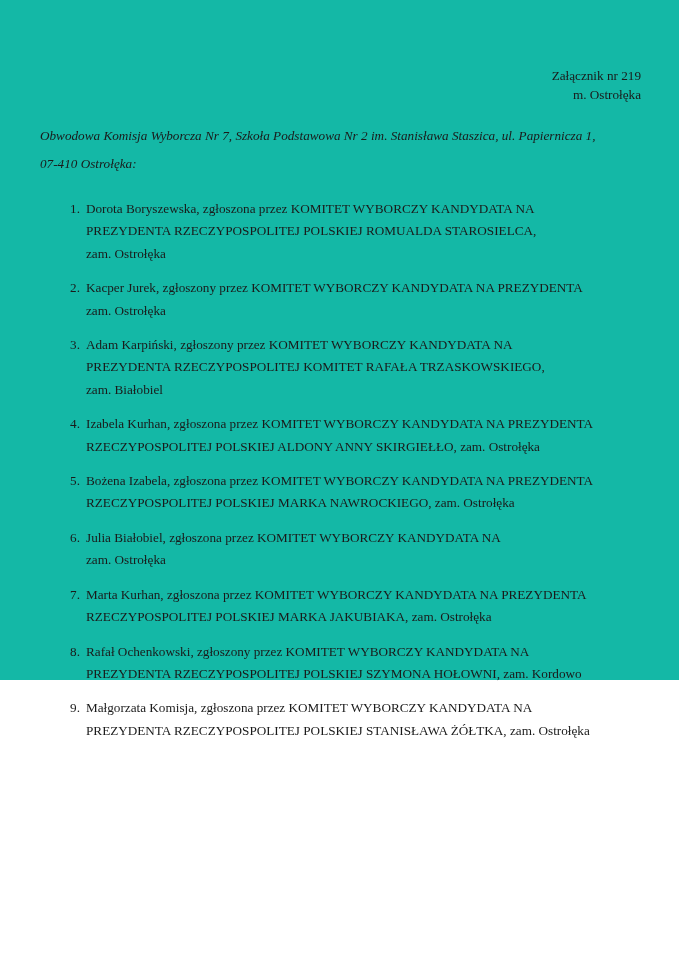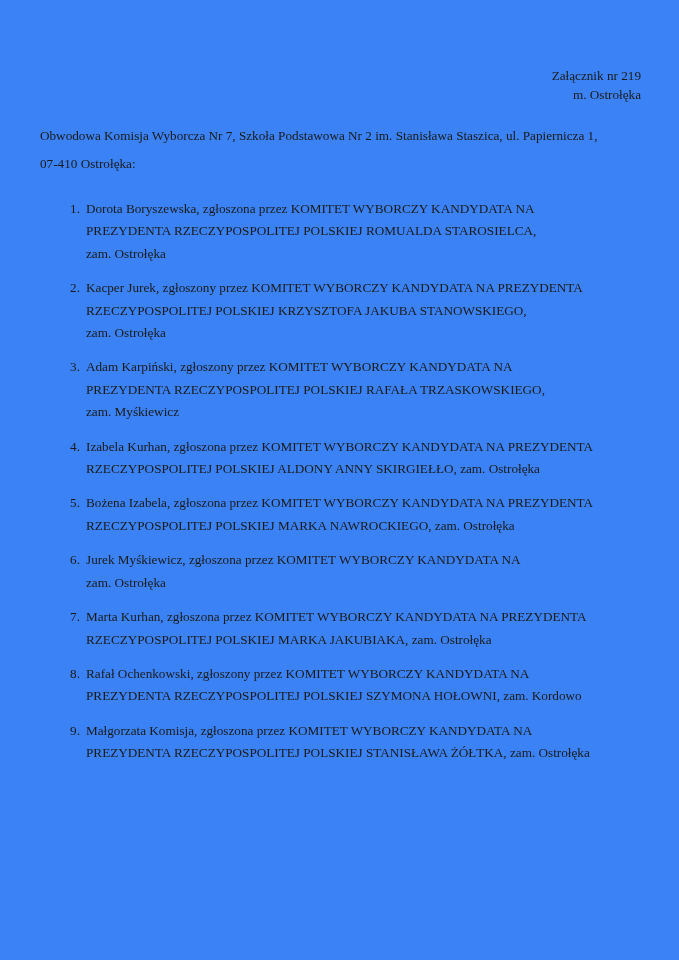--- a/index.html
+++ b/index.html
@@ -13,23 +13,23 @@
     height: 960px;
     font-family: "Liberation Serif", "DejaVu Serif", serif;
     color: #1a1a1a;
     -webkit-font-smoothing: antialiased;
     overflow: hidden;
   }
 
   .page {
     position: relative;
     width: 679px;
-    height: 960px;
+    height: 680px;
     box-sizing: border-box;
-    background: #3b82f6;
+    background: #14b8a6;
     padding-left: 43px;
   }
 
   
   .doc-header {
     position: absolute;
     top: 66px;
     right: 38px;
     text-align: right;
     line-height: 19px;
@@ -45,20 +45,21 @@
     position: absolute;
     top: 122px;
     left: 40px;
     width: 592px;
     font-size: 13.2px;
     line-height: 28px;
   }
   .intro .intro-line {
     display: block;
     white-space: nowrap;
+    font-style: italic;
   }
 
   
   .candidate-list {
     position: absolute;
     top: 198px;
     left: 40px;
     width: 600px;
     margin: 0;
     padding: 0;
@@ -111,50 +112,49 @@
         <span class="item-text">
           <span class="line"><span class="cand-name">Dorota Boryszewska</span><span>, zgłoszona przez KOMITET WYBORCZY KANDYDATA NA</span></span>
           <span class="line">PREZYDENTA RZECZYPOSPOLITEJ POLSKIEJ ROMUALDA STAROSIELCA,</span>
           <span class="line">zam. Ostrołęka</span>
         </span>
       </li>
       <li class="candidate-item">
         <span class="item-number">2.</span>
         <span class="item-text">
           <span class="line"><span class="cand-name">Kacper Jurek</span><span>, zgłoszony przez KOMITET WYBORCZY KANDYDATA NA PREZYDENTA</span></span>
-          <span class="line">RZECZYPOSPOLITEJ POLSKIEJ KRZYSZTOFA JAKUBA STANOWSKIEGO,</span>
           <span class="line">zam. Ostrołęka</span>
         </span>
       </li>
       <li class="candidate-item">
         <span class="item-number">3.</span>
         <span class="item-text">
           <span class="line"><span class="cand-name">Adam Karpiński</span><span>, zgłoszony przez KOMITET WYBORCZY KANDYDATA NA</span></span>
-          <span class="line">PREZYDENTA RZECZYPOSPOLITEJ POLSKIEJ RAFAŁA TRZASKOWSKIEGO,</span>
-          <span class="line">zam. Myśkiewicz</span>
+          <span class="line">PREZYDENTA RZECZYPOSPOLITEJ KOMITET RAFAŁA TRZASKOWSKIEGO,</span>
+          <span class="line">zam. Białobiel</span>
         </span>
       </li>
       <li class="candidate-item">
         <span class="item-number">4.</span>
         <span class="item-text">
           <span class="line"><span class="cand-name">Izabela Kurhan</span><span>, zgłoszona przez KOMITET WYBORCZY KANDYDATA NA PREZYDENTA</span></span>
           <span class="line">RZECZYPOSPOLITEJ POLSKIEJ ALDONY ANNY SKIRGIEŁŁO, zam. Ostrołęka</span>
         </span>
       </li>
       <li class="candidate-item">
         <span class="item-number">5.</span>
         <span class="item-text">
           <span class="line"><span class="cand-name">Bożena Izabela</span><span>, zgłoszona przez KOMITET WYBORCZY KANDYDATA NA PREZYDENTA</span></span>
           <span class="line">RZECZYPOSPOLITEJ POLSKIEJ MARKA NAWROCKIEGO, zam. Ostrołęka</span>
         </span>
       </li>
       <li class="candidate-item">
         <span class="item-number">6.</span>
         <span class="item-text">
-          <span class="line"><span class="cand-name">Jurek Myśkiewicz</span><span>, zgłoszona przez KOMITET WYBORCZY KANDYDATA NA</span></span>
+          <span class="line"><span class="cand-name">Julia Białobiel</span><span>, zgłoszona przez KOMITET WYBORCZY KANDYDATA NA</span></span>
           <span class="line">zam. Ostrołęka</span>
         </span>
       </li>
       <li class="candidate-item">
         <span class="item-number">7.</span>
         <span class="item-text">
           <span class="line"><span class="cand-name">Marta Kurhan</span><span>, zgłoszona przez KOMITET WYBORCZY KANDYDATA NA PREZYDENTA</span></span>
           <span class="line">RZECZYPOSPOLITEJ POLSKIEJ MARKA JAKUBIAKA, zam. Ostrołęka</span>
         </span>
       </li>

